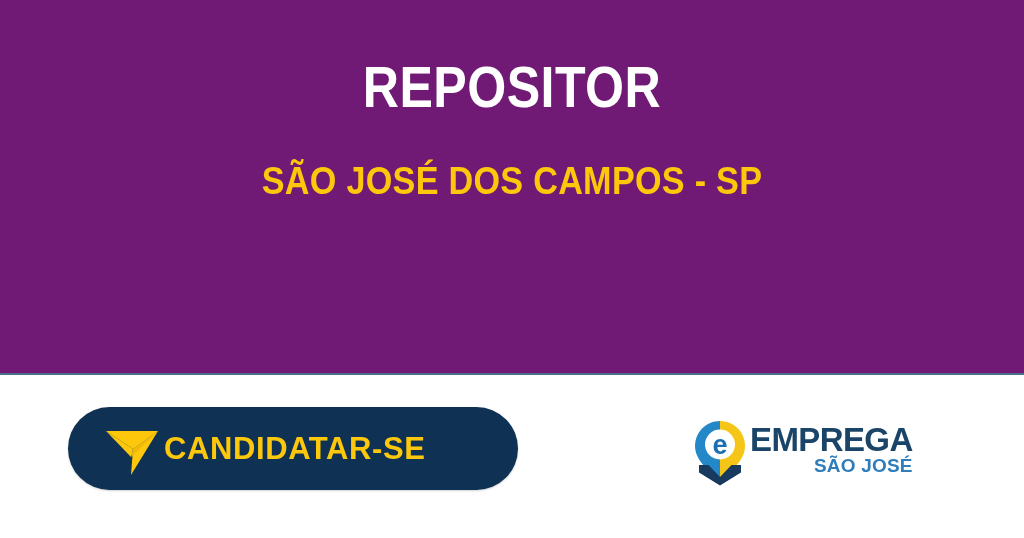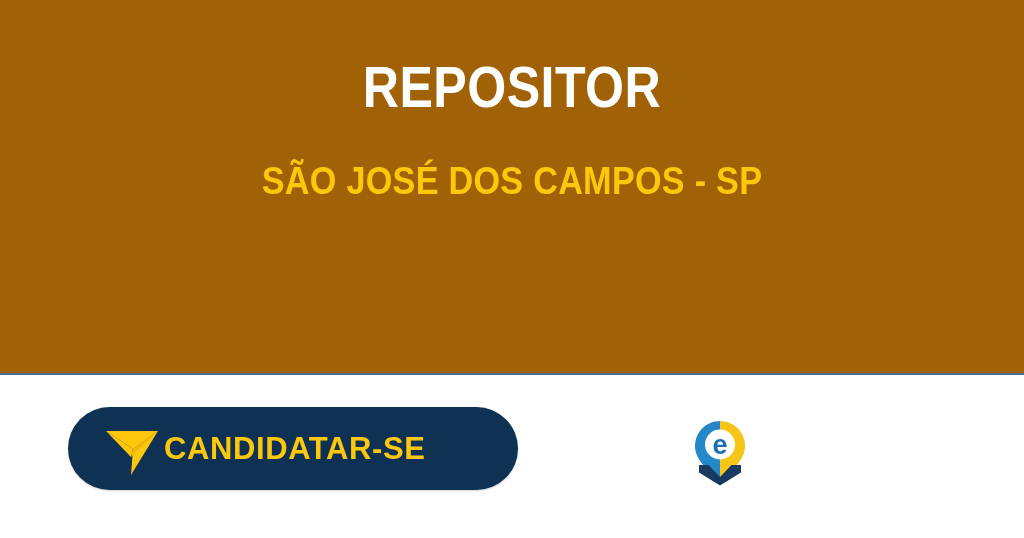--- a/index.html
+++ b/index.html
@@ -16,21 +16,21 @@
     position: relative;
   }
 
   
   .hero {
     position: absolute;
     left: 0;
     top: 0;
     width: 1024px;
     height: 375px;
-    background: #a16207;
+    background: #701a75;
     border-bottom: 2px solid #4b6e8d;
     box-sizing: border-box;
     display: flex;
     flex-direction: column;
     align-items: center;
   }
 
   .job-title {
     margin: 0;
     position: absolute;
@@ -194,13 +194,17 @@
       <path d="M26 1 C12.2 1 1 12.2 1 26 C1 36 8 44.5 14.5 50.5 L26 61 L26 1 Z" fill="#2487C8"></path>
       <path d="M26 1 C39.8 1 51 12.2 51 26 C51 36 44 44.5 37.5 50.5 L26 61 L26 1 Z" fill="#F5C518"></path>
 
       <circle cx="26" cy="24.5" r="15" fill="#FFFFFF"></circle>
 
       <text x="26" y="33.5" text-anchor="middle" font-family="Liberation Sans, DejaVu Sans, sans-serif" font-size="27" font-weight="700" fill="#1B6FB5">e</text>
 
       <path d="M5 45 L14.5 45 L26 57 L37.5 45 L47 45 L47 52.5 L26 65.5 L5 52.5 Z" fill="#173A5E"></path>
     </svg>
   </span>
+  <div class="brand-wordmark">
+    <span class="brand-name">Emprega</span>
+    <span class="brand-sub">São José</span>
+  </div>
 </div>
 
 </body></html>

